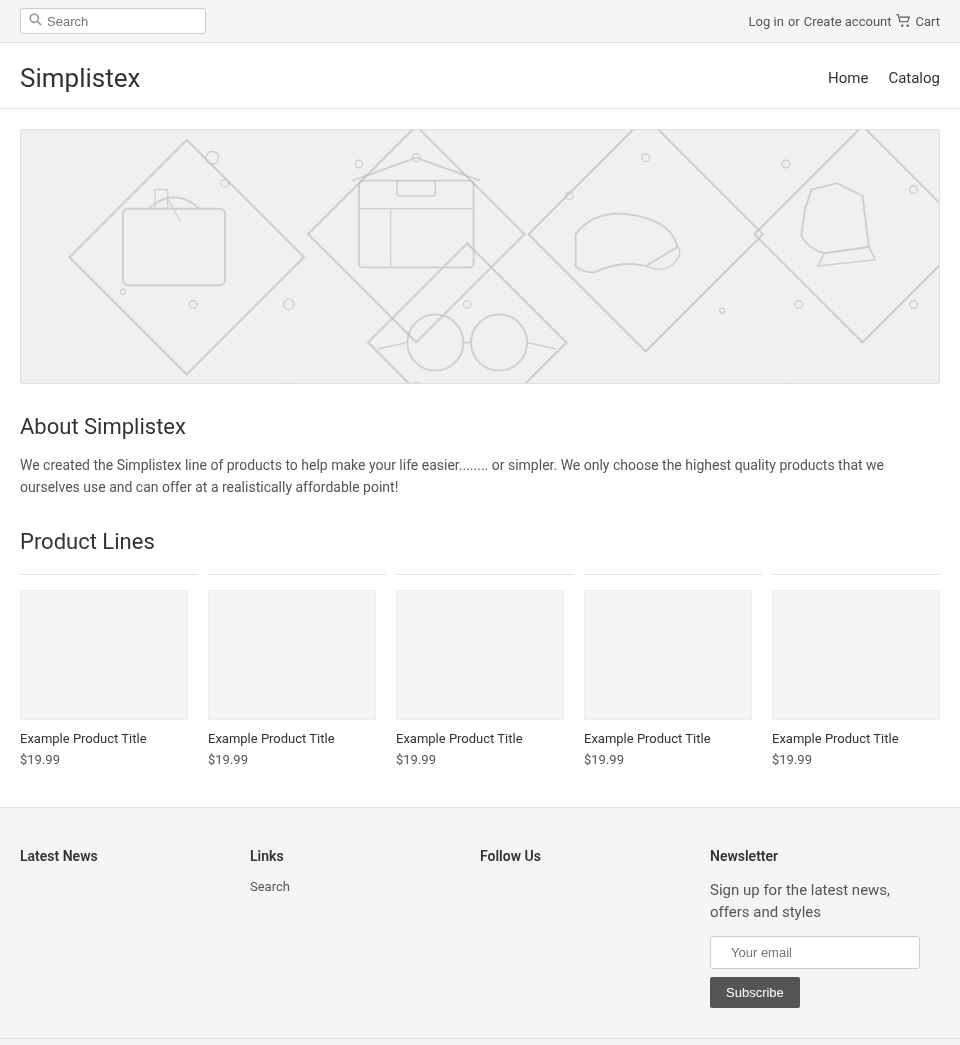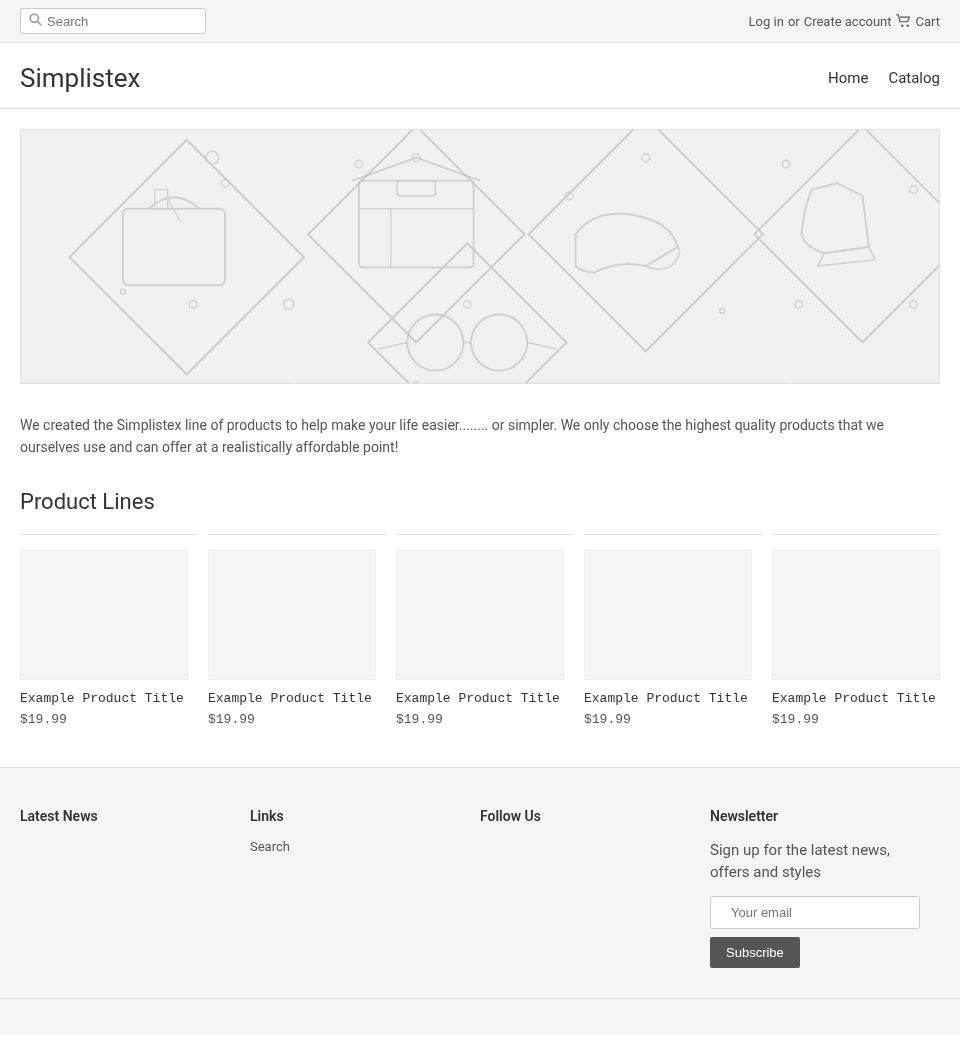--- a/index.html
+++ b/index.html
@@ -28,21 +28,21 @@
 
     
     .about-section { max-width: 960px; margin: 30px auto; padding: 0 20px; }
     .about-section h2 { font-size: 22px; font-weight: 400; margin-bottom: 15px; color: #333; }
     .about-section p { font-size: 14px; line-height: 1.6; color: #555; }
 
     
     .product-lines { max-width: 960px; margin: 30px auto; padding: 0 20px; }
     .product-lines h2 { font-size: 22px; font-weight: 400; margin-bottom: 20px; color: #333; }
     .product-grid { display: flex; gap: 0; }
-    .product-item { flex: 1; padding: 12px 10px 0 0; border-top: 1px solid #e0e0e0; padding-top: 15px; margin-right: 10px; font-family: Liberation Mono, monospace; }
+    .product-item { flex: 1; padding: 12px 10px 0 0; border-top: 1px solid #e0e0e0; padding-top: 15px; margin-right: 10px; }
     .product-item:last-child { margin-right: 0; padding-right: 0; }
     .product-placeholder { width: 100%; height: 130px; background: #f5f5f5; border: 1px solid #eee; margin-bottom: 10px; }
     .product-title { font-size: 13px; color: #333; margin-bottom: 4px; line-height: 1.4; }
     .product-price { font-size: 13px; color: #555; }
 
     
     .site-footer { background: #f5f5f5; border-top: 1px solid #e0e0e0; padding: 40px 0 20px; margin-top: 40px; }
     .footer-inner { max-width: 960px; margin: 0 auto; padding: 0 20px; display: flex; gap: 0; }
     .footer-col { flex: 1; padding-right: 20px; }
     .footer-col h3 { font-size: 14px; font-weight: 600; margin-bottom: 15px; color: #333; }
@@ -169,20 +169,21 @@
       <circle cx="600" cy="230" r="3" fill="none" stroke="#ccc" stroke-width="1"></circle>
       <circle cx="700" cy="165" r="3" fill="none" stroke="#ccc" stroke-width="1"></circle>
       <circle cx="150" cy="50" r="5" fill="none" stroke="#ccc" stroke-width="1"></circle>
       <circle cx="310" cy="230" r="4" fill="none" stroke="#ccc" stroke-width="1"></circle>
       <circle cx="600" cy="55" r="3" fill="none" stroke="#ccc" stroke-width="1"></circle>
     </svg>
   </div>
 </div>
 
 <section class="about-section">
+  <h2>About Simplistex</h2>
   <p>We created the Simplistex line of products to help make your life easier........ or simpler. We only choose the highest quality products that we ourselves use and can offer at a realistically affordable point!</p>
 </section>
 
 <section class="product-lines">
   <h2>Product Lines</h2>
   <div class="product-grid">
 
     <div class="product-item">
       <div class="product-placeholder"></div>
       <div class="product-title">Example Product Title</div>

